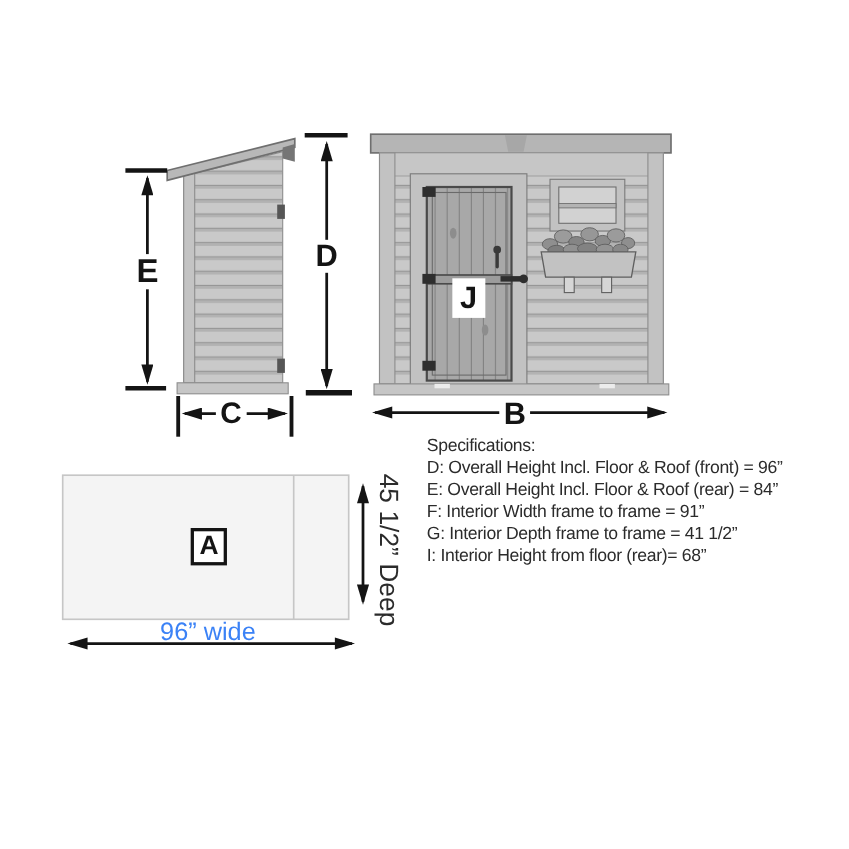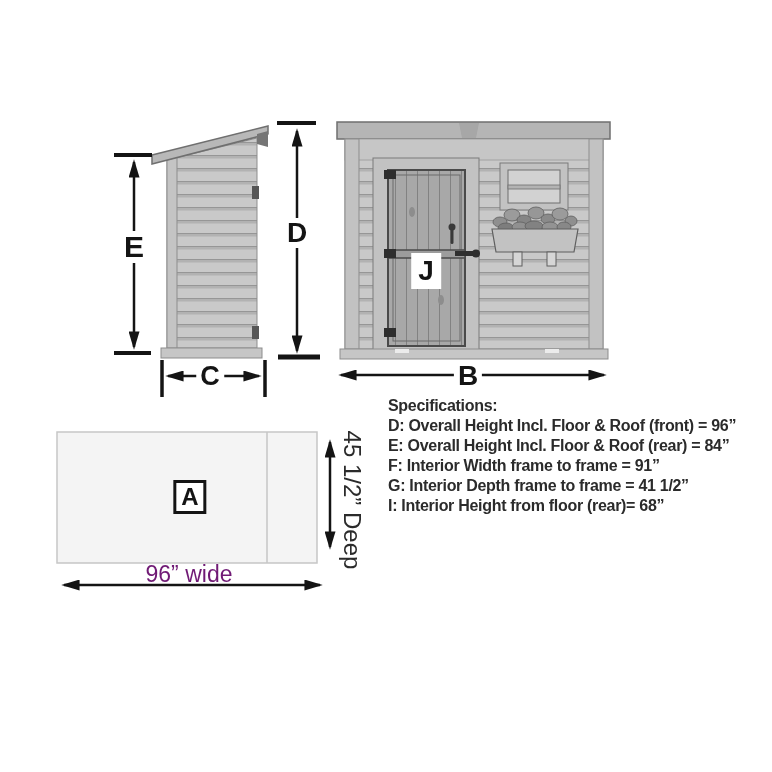--- a/index.html
+++ b/index.html
@@ -14,29 +14,29 @@
     line-height:1; padding:1px 4px; white-space:nowrap;
   }
   .lbl-e { left:134px; top:247px; font-size:30px; }
   .lbl-d { left:297px; top:233px; font-size:28px; }
   .lbl-c { left:210px; top:376px; font-size:27px; }
   .lbl-b { left:468px; top:376px; font-size:28px; }
   .lbl-j { left:426px; top:271px; font-size:28px; padding:4px 7px; }
   .lbl-a { left:190px; top:497px; font-size:24px; border:3px solid #141414; padding:2px 5px; }
   .floor-width-label {
     position:absolute; left:189px; top:574px; transform:translate(-50%,-50%);
-    font-size:23px; color:#701a75; white-space:nowrap;
+    font-size:23px; color:#3b82f6; white-space:nowrap;
   }
   .floor-depth-label {
     position:absolute; left:352px; top:500px; transform:translate(-50%,-50%) rotate(90deg);
     font-size:24px; color:#2b2b2b; white-space:nowrap;
   }
   .specs {
     position:absolute; left:388px; top:396px; color:#2b2b2b;
-    font-weight:bold; font-size:16px; letter-spacing:-0.3px;
+    font-weight:normal; font-size:16px; letter-spacing:-0.3px;
   }
   .specs div { line-height:20px; white-space:nowrap; }
 </style>
 </head>
 <body>
 
 <div class="canvas">
 
   <svg class="artwork" width="772" height="772" viewBox="0 0 772 772">
     <defs>

